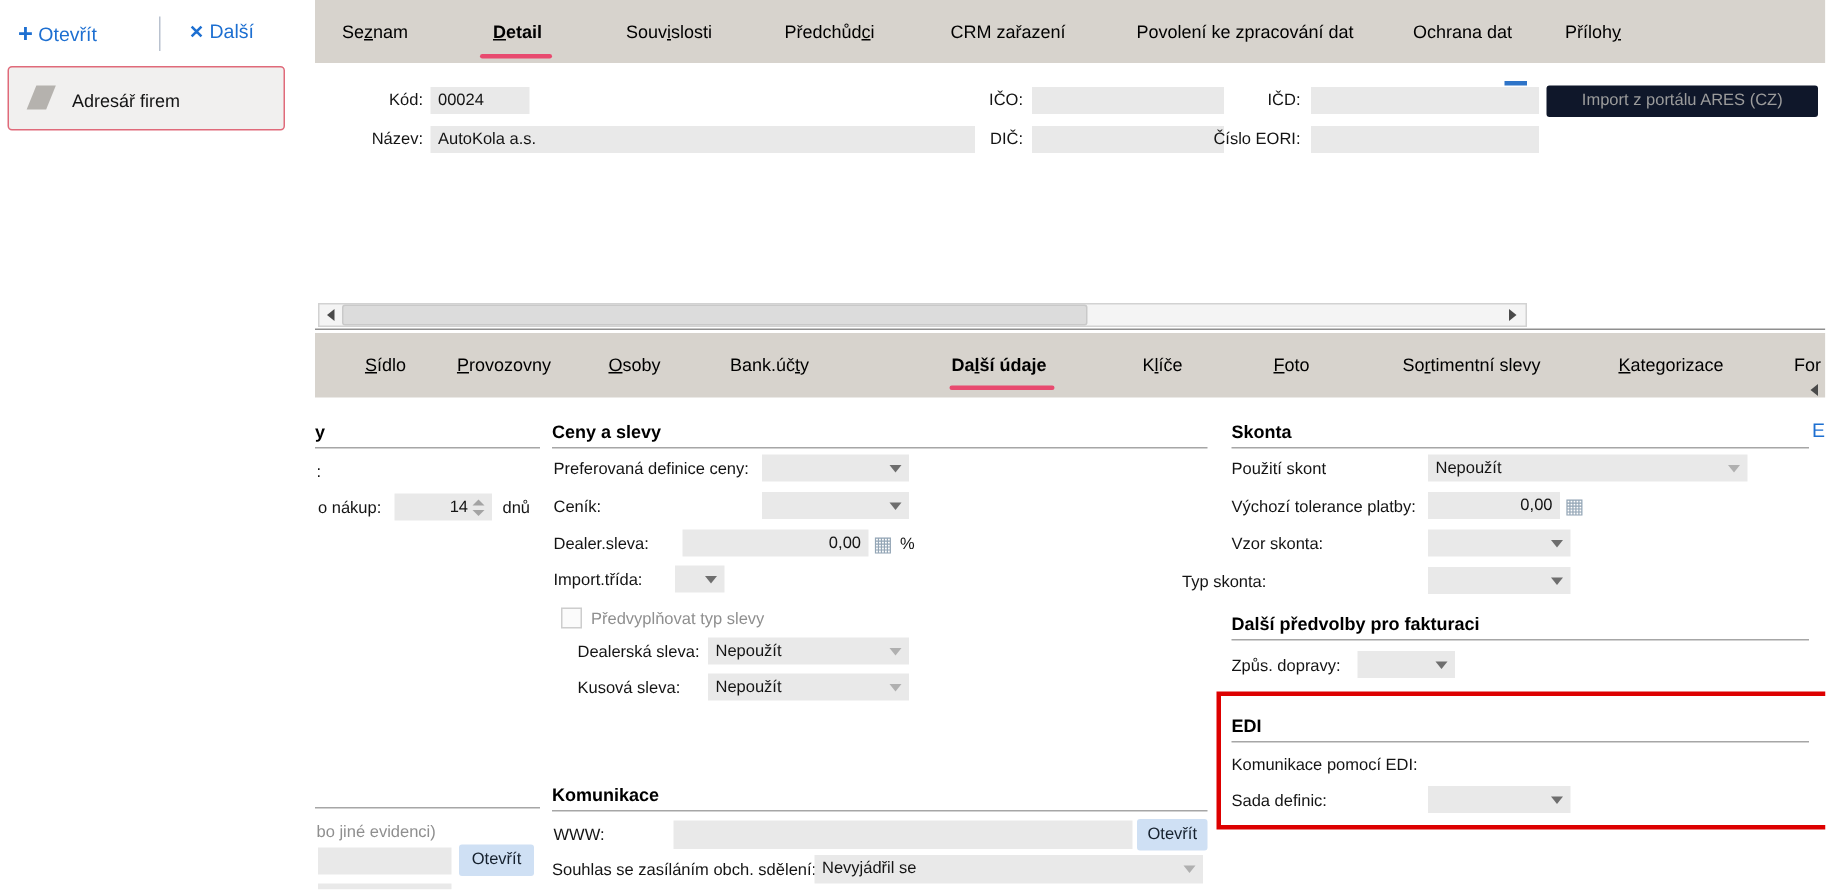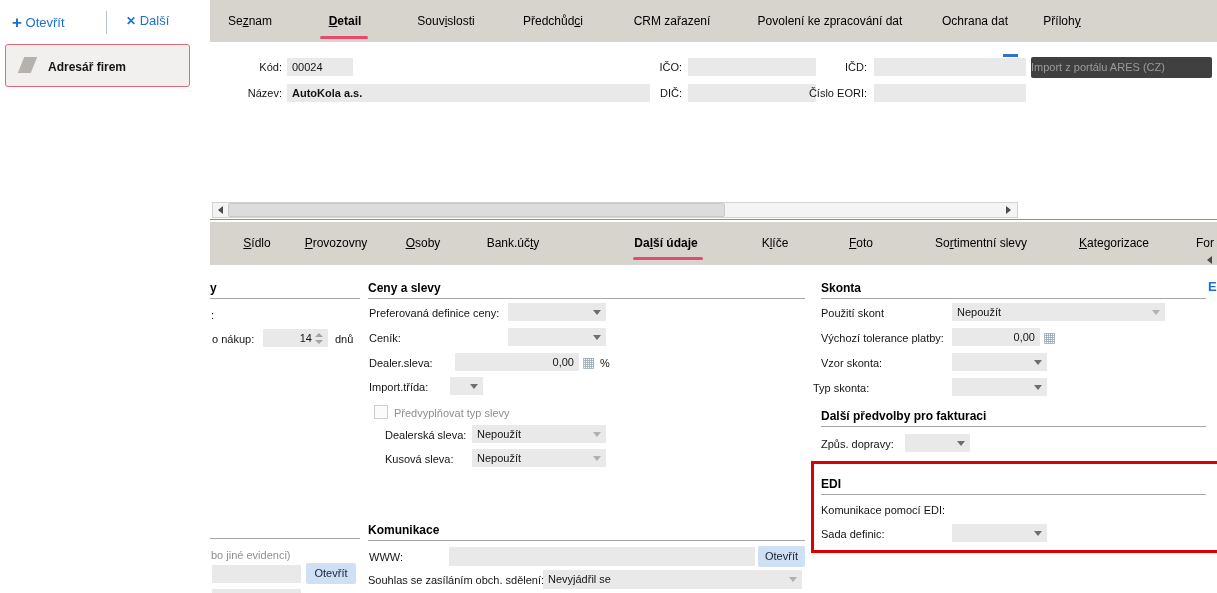--- a/index.html
+++ b/index.html
@@ -12,33 +12,33 @@
   .tab{position:absolute;font-size:12px;color:#000;text-align:center;white-space:nowrap;cursor:default}
   .tab.active{font-weight:bold}
   .tab .k{text-decoration:underline}
   .tabu{position:absolute;height:3px;background:#e84a6f;border-radius:2px}
   
   .lbl{position:absolute;white-space:nowrap;color:#141414}
   .rlbl{text-align:right}
   .gray{color:#8f8f8f}
   .fld{position:absolute;height:18px;background:#e9e9e9;line-height:18px;padding:0 5px;white-space:nowrap;overflow:hidden}
   .num{text-align:right}
-  .bold{font-weight:bold}
+  .bold{font-weight:normal}
   .dd{position:absolute;height:18px;background:#e9e9e9}
   .ddv{display:block;line-height:18px;padding:0 18px 0 5px;white-space:nowrap;overflow:hidden}
   .arr{position:absolute;right:5px;top:7px;width:0;height:0;
     border-left:4px solid transparent;border-right:4px solid transparent;border-top:5px solid #6e6e6e}
   .dis .arr{border-top-color:#b0b0b0}
   .sect{position:absolute;border-bottom:1px solid #a6a6a6;font-weight:bold;font-size:12px;color:#000;
     padding-bottom:3px;white-space:nowrap;overflow:visible}
   .rule{position:absolute;height:0;border-top:1px solid #a6a6a6}
   .btn-sm{position:absolute;background:#cfe0f4;border-radius:2px;font-size:11px;color:#16212e;
     text-align:center;line-height:20px;cursor:default}
-  .btn-gray{position:absolute;background:#404040;border-radius:2px;font-size:11px;color:#9b9b9b;
-    line-height:20px}
+  .btn-gray{position:absolute;background:#0f172a;border-radius:2px;font-size:11px;color:#9b9b9b;
+    text-align:center;line-height:20px}
   .calc{position:absolute;font-size:14px;line-height:14px;color:#94a6b6}
   .spin{position:absolute;width:0;height:0}
   .spin.up{border-left:4px solid transparent;border-right:4px solid transparent;border-bottom:4px solid #a3a3a3}
   .spin.dn{border-left:4px solid transparent;border-right:4px solid transparent;border-top:4px solid #a3a3a3}
   .chk{position:absolute;width:14px;height:14px;background:#fbfbfb;border:1px solid #cdcdcd}
   
   .tbtn{position:absolute;color:#1d6fd1;font-size:13px;white-space:nowrap;cursor:default}
   
   .sbar{position:absolute;background:#f4f4f4;border:1px solid #d2d2d2}
   .sthumb{position:absolute;background:#dcdcdc;border:1px solid #c9c9c9;border-radius:2px}
@@ -176,21 +176,21 @@
       <span class="arr"></span>
     </div>
   <div class="lbl" style="left:821px;top:332px">Výchozí tolerance platby:</div>
   <div class="fld num" style="left:952px;top:328px;width:88px">0,00</div>
   <div class="calc" style="left:1043px;top:330px">▦</div>
   <div class="lbl" style="left:821px;top:357px">Vzor skonta:</div>
   <div class="dd" style="left:952px;top:353px;width:95px">
       <span class="ddv"></span>
       <span class="arr"></span>
     </div>
-  <div class="lbl" style="left:813px;top:382px">Typ skonta:</div>
+  <div class="lbl" style="left:788px;top:382px">Typ skonta:</div>
   <div class="dd" style="left:952px;top:378px;width:95px">
       <span class="ddv"></span>
       <span class="arr"></span>
     </div>
 
   <div class="sect" style="left:821px;top:409px;width:385px">Další předvolby pro fakturaci</div>
   <div class="lbl" style="left:821px;top:438px">Způs. dopravy:</div>
   <div class="dd" style="left:905px;top:434px;width:65px">
       <span class="ddv"></span>
       <span class="arr"></span>

